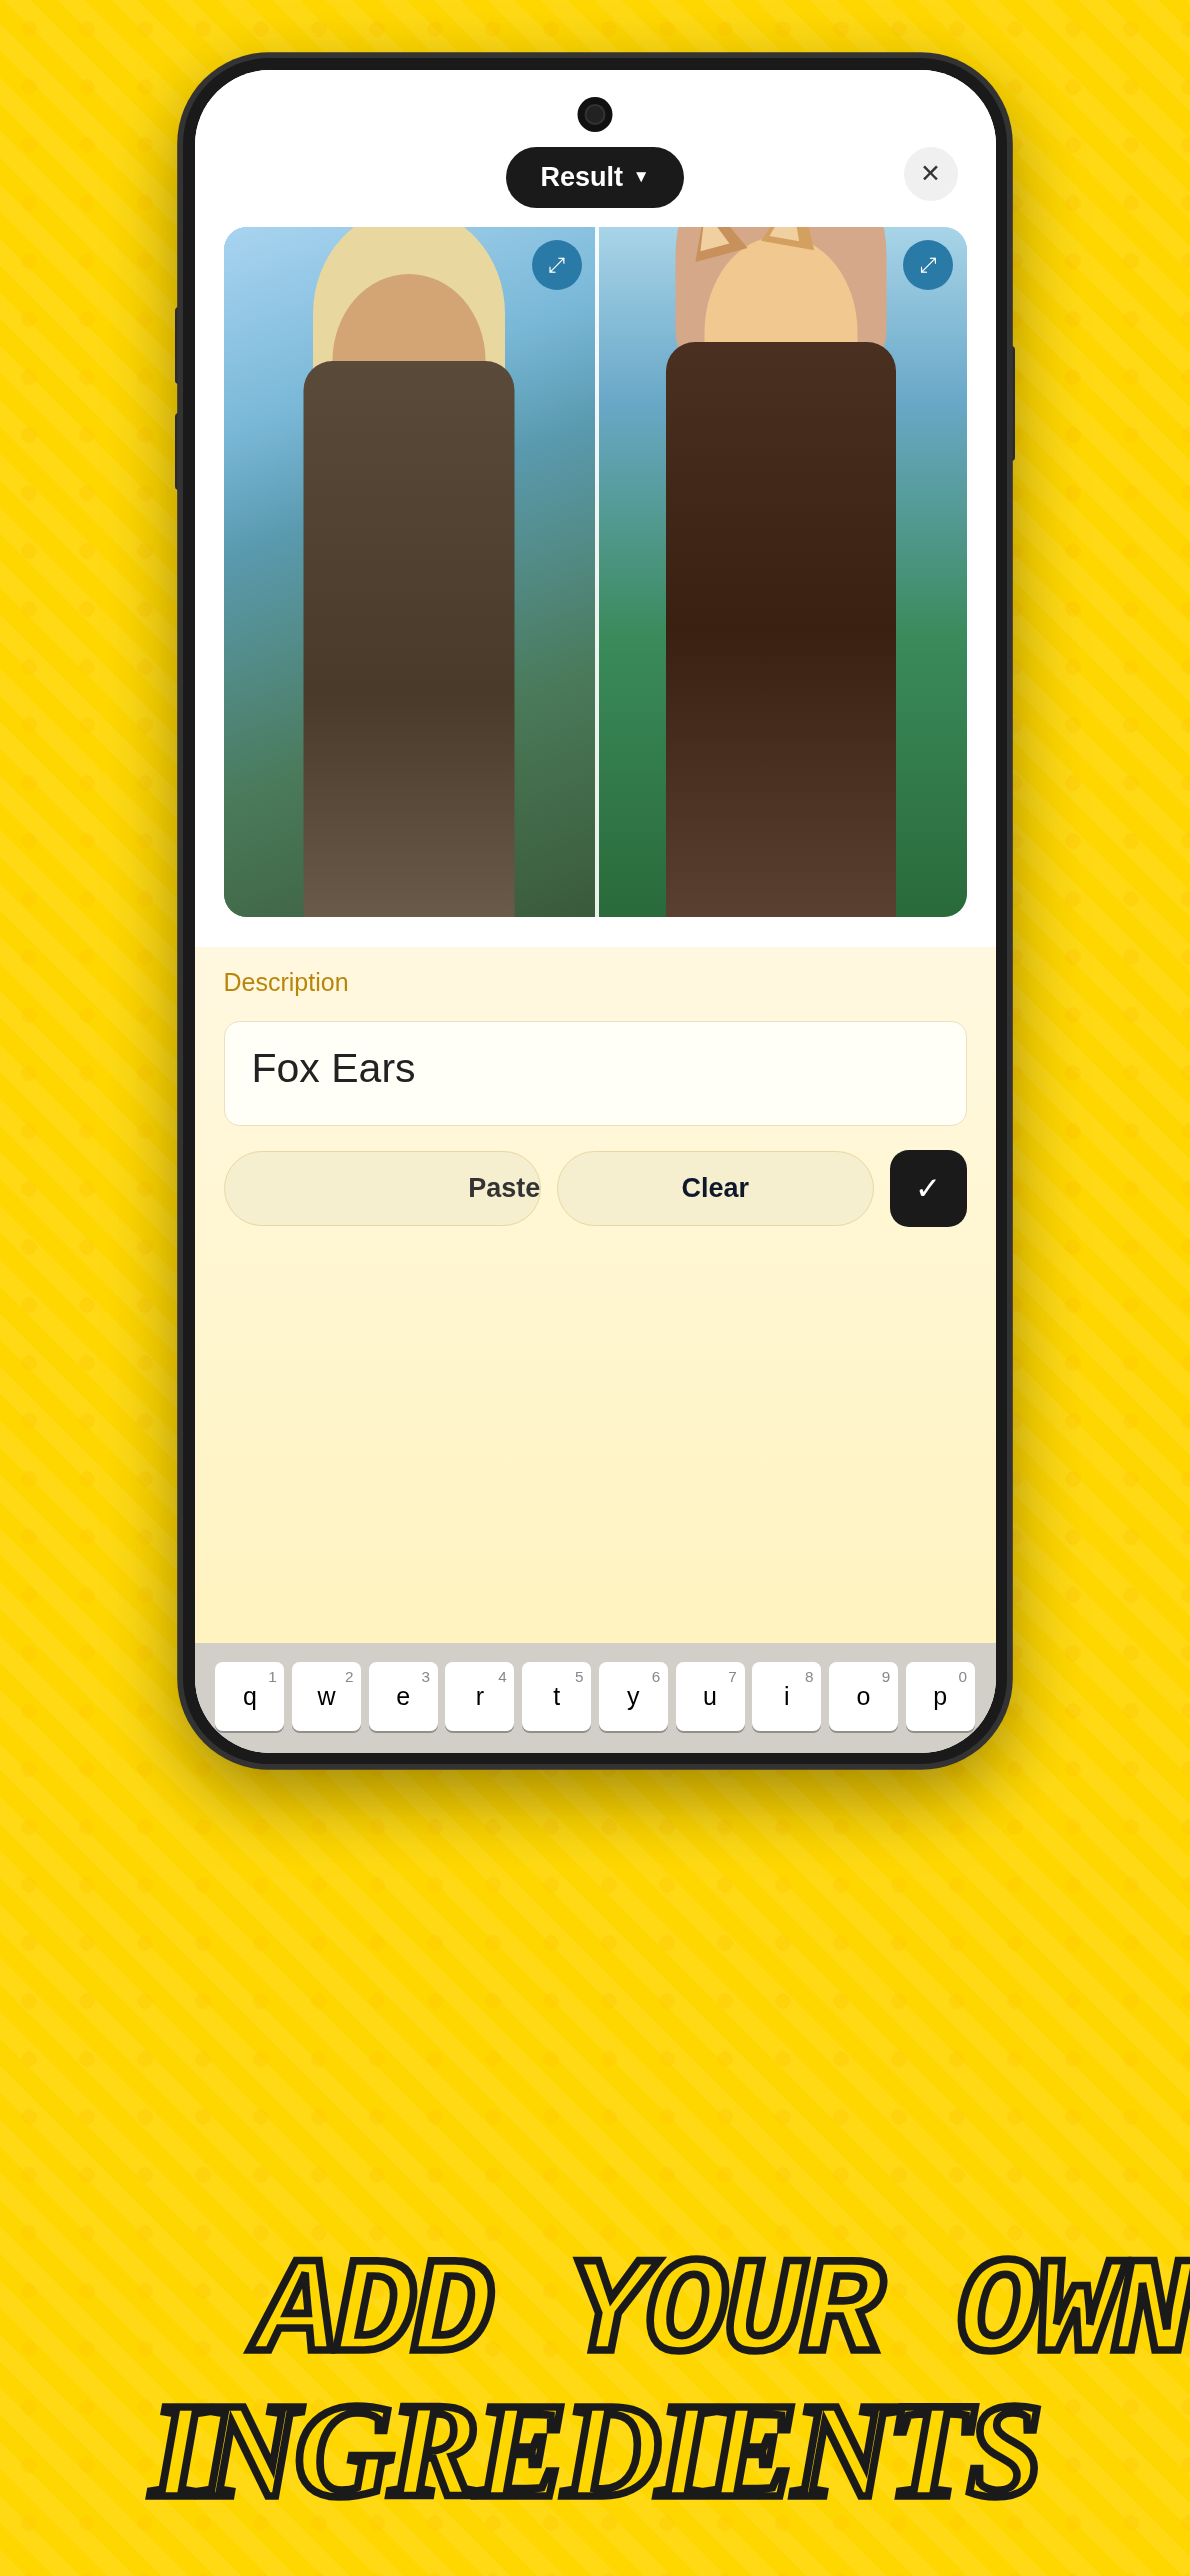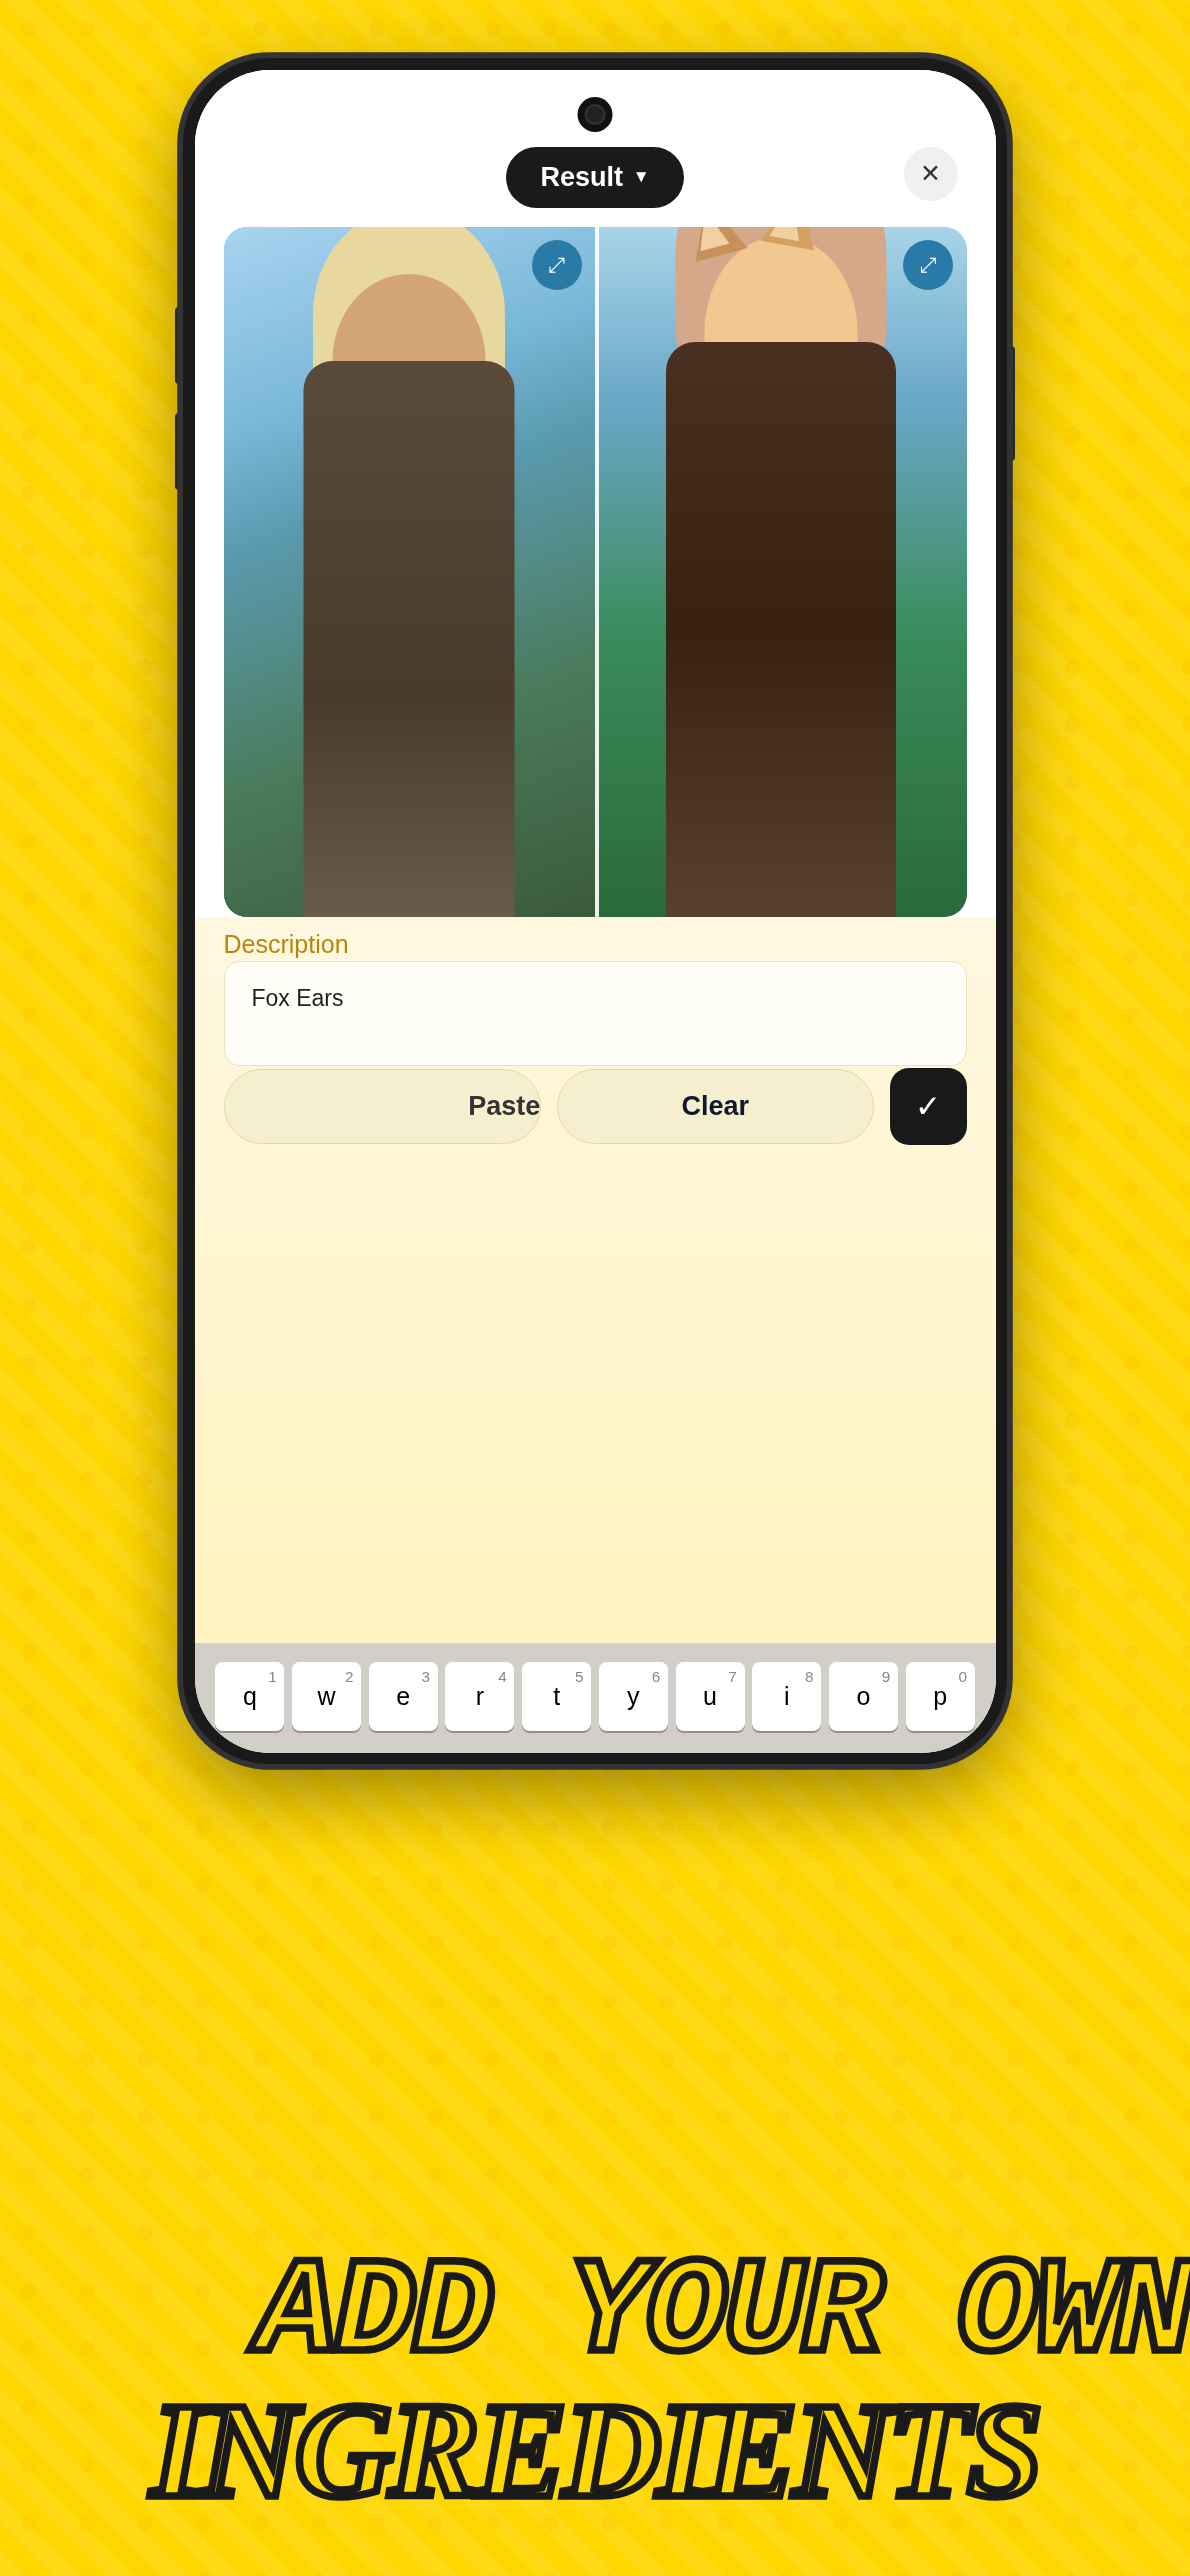--- a/index.html
+++ b/index.html
@@ -329,38 +329,39 @@
       left: 50%;
       width: 3.8px;
       background: rgba(255,255,255,0.9);
       z-index: 5;
     }
 
     
     .description-section {
       background: linear-gradient(180deg, #fff8e0 0%, #fff3c0 100%);
       flex: 1;
-      padding: 13px 29px 19px;
+      padding: 21px 29px 19px;
       display: flex;
       flex-direction: column;
-      gap: 2px;
+      gap: 24px;
+      margin-top: 30px;
     }
 
     .description-label {
       color: #b8860b;
       font-size: 25px;
       font-weight: 500;
     }
 
     .description-input {
       background: #fffff8;
       border: 1.4px solid #e8e0c0;
       border-radius: 15.3px;
       padding: 23px 27px;
-      font-size: 23px;
+      font-size: 41px;
       color: #222;
       min-height: 105px;
       display: flex;
       align-items: flex-start;
     }
 
     .action-buttons {
       display: flex;
       gap: 15.3px;
       align-items: center;

